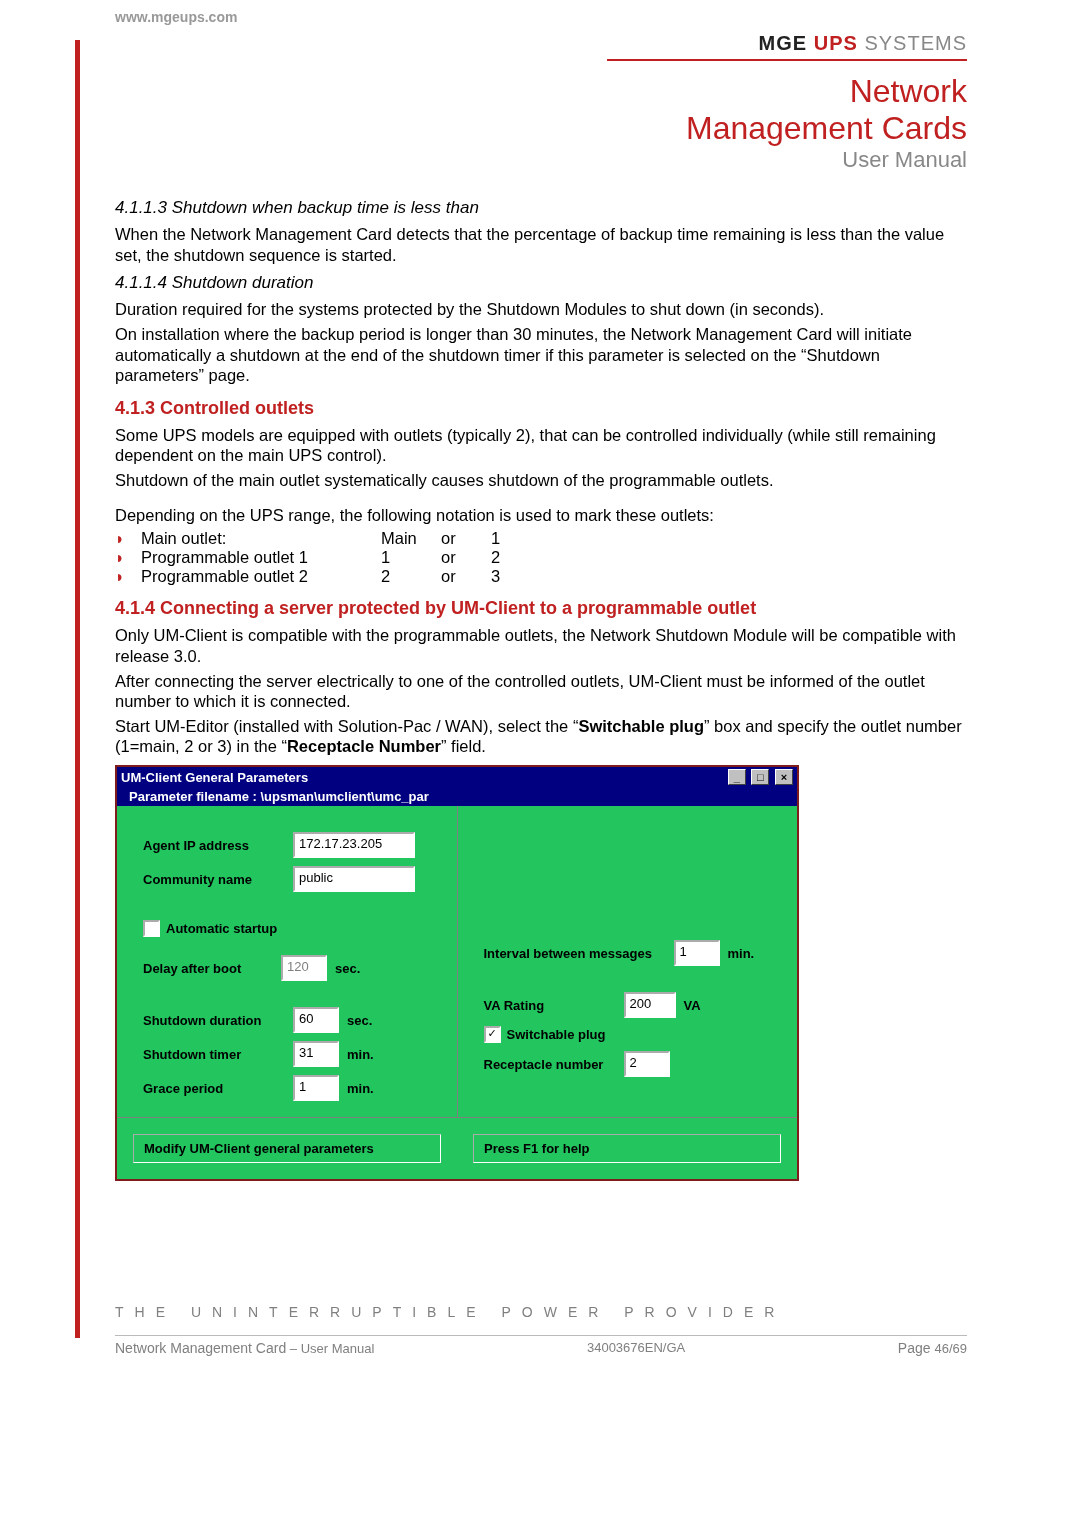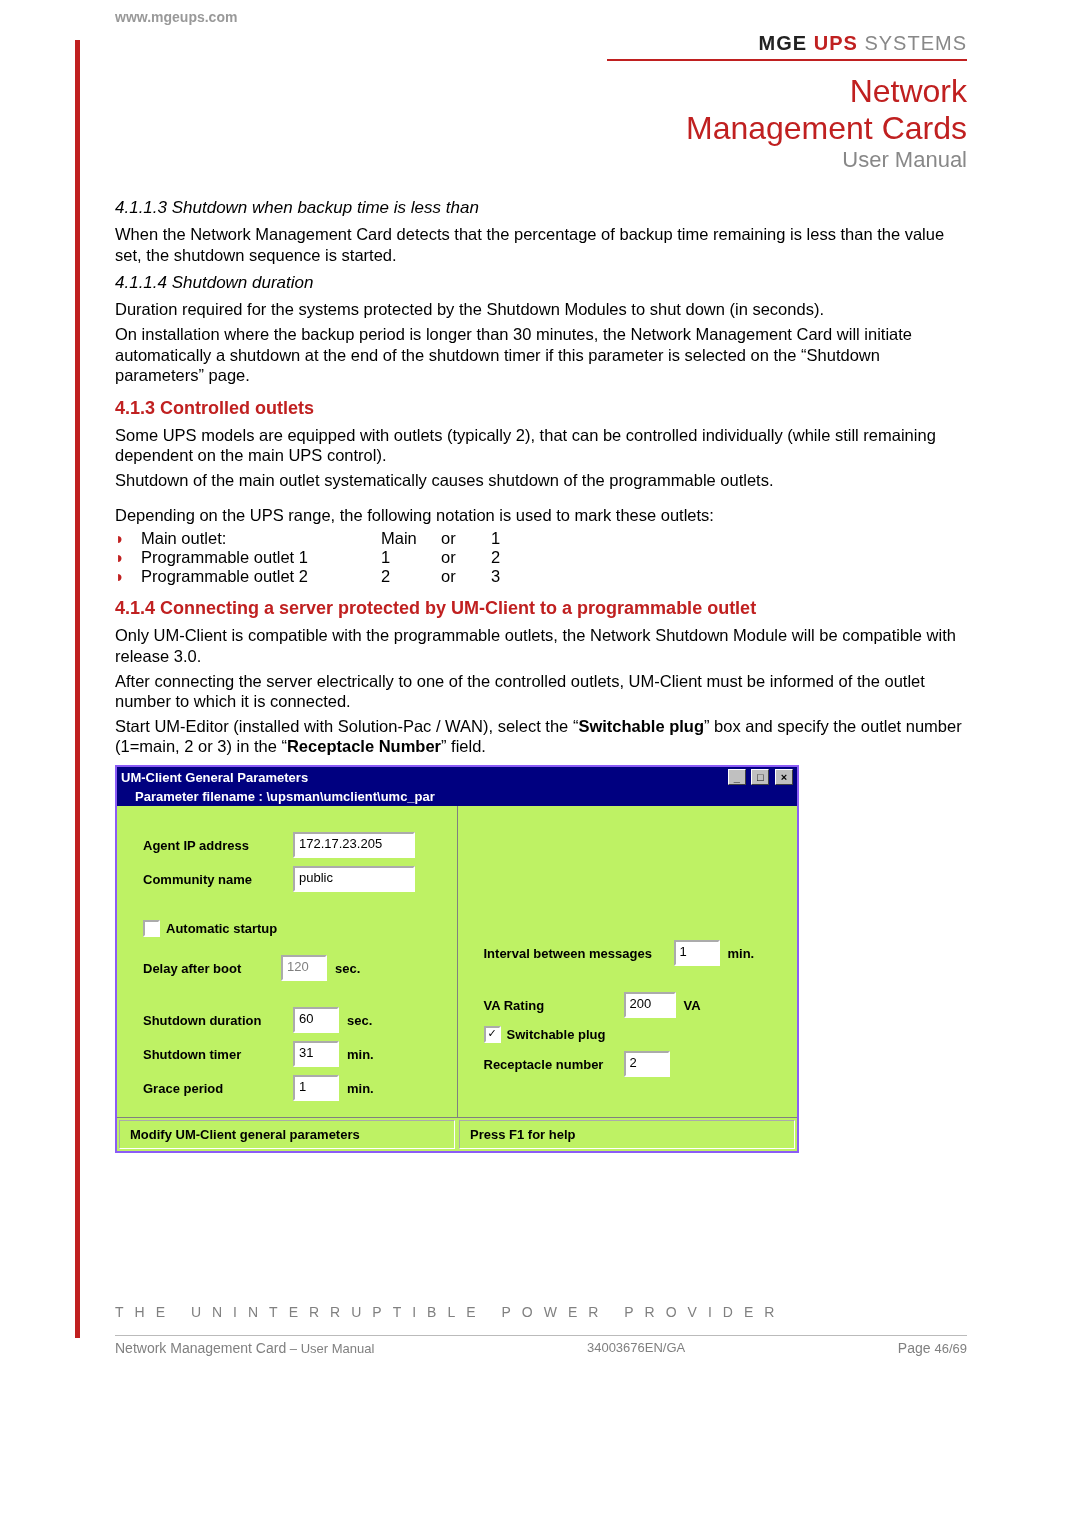--- a/index.html
+++ b/index.html
@@ -90,22 +90,22 @@
   .bullet-mark { color: #c02020; font-size: 16px; width: 26px; display: inline-block; }
   .bullet-label { width: 240px; }
   .bullet-c1 { width: 60px; }
   .bullet-c2 { width: 50px; }
   .bullet-c3 { width: 40px; }
 
   
   .window {
     margin-top: 8px;
     width: 680px;
-    border: 2px solid #8b5cf6;
-    background: #bef264;
+    border: 2px solid #7f1d1d;
+    background: #22c55e;
     font-family: "MS Sans Serif", Tahoma, Arial, sans-serif;
     font-size: 13px;
   }
   .titlebar {
     display: flex;
     align-items: center;
     justify-content: space-between;
     background: #000080;
     color: #fff;
     padding: 2px 4px;
@@ -122,21 +122,21 @@
     font-size: 11px;
     line-height: 14px;
     margin-left: 2px;
     border: 1px solid #fff;
     border-right-color:#404040;
     border-bottom-color:#404040;
   }
   .subtitlebar {
     background: #000080;
     color: #fff;
-    padding: 2px 18px;
+    padding: 2px 12px;
     font-weight: bold;
     font-size: 13px;
   }
   .win-body {
     display: flex;
   }
   .pane {
     flex: 1;
     padding: 18px 14px 8px 26px;
   }
@@ -162,21 +162,21 @@
   .statusbar {
     display: flex;
     border-top: 1px solid #808080;
   }
   .statusbar > div {
     flex: 1;
     padding: 6px 10px;
     font-weight: bold;
     font-size: 13px;
     border: 1px inset #fff;
-    margin:2px;
+    margin:16px;
   }
   .page-footer {
     position: absolute;
     left: 115px;
     right: 113px;
     bottom: 212px;
     display: flex;
     justify-content: space-between;
     color: #808080;
     font-size: 14px;

